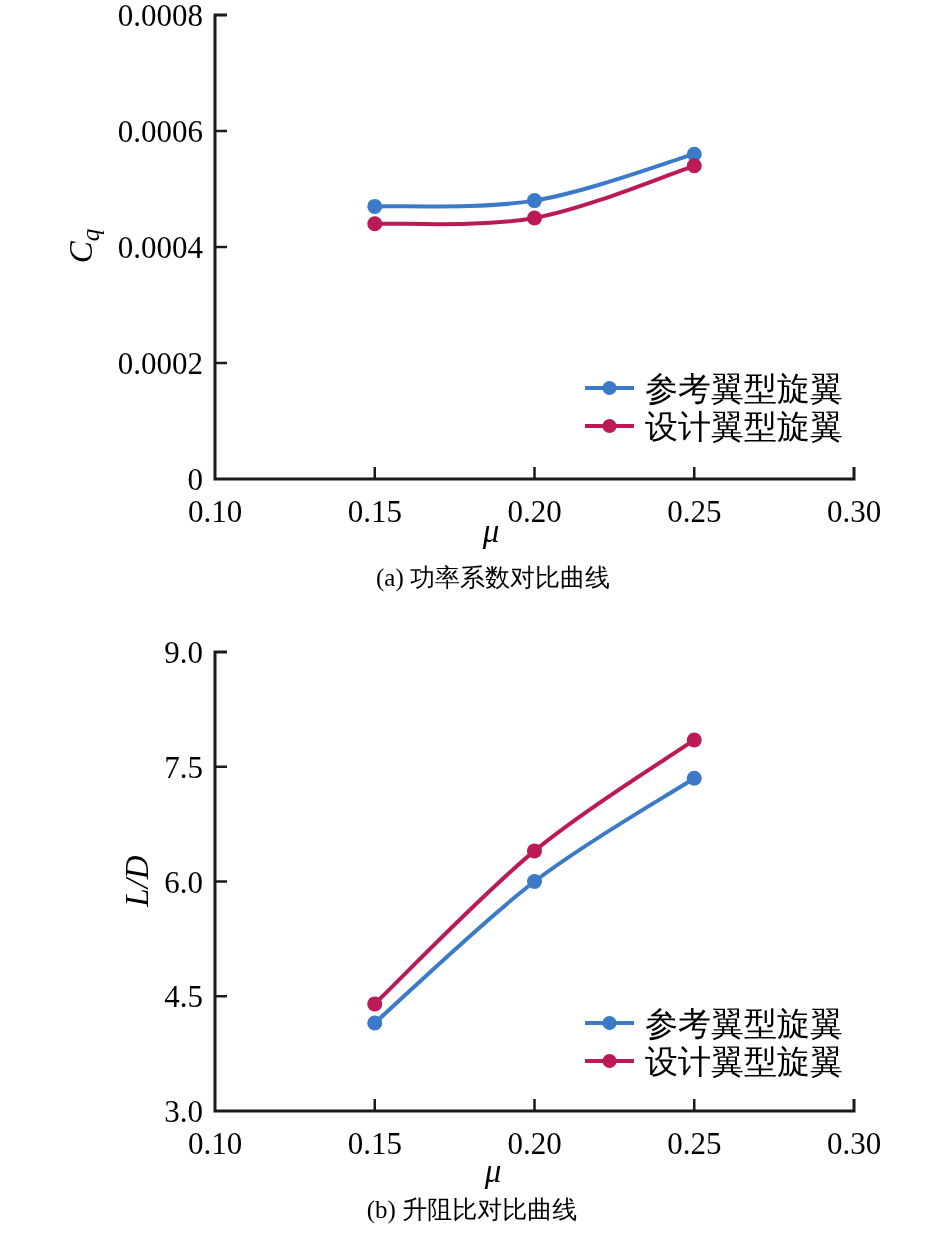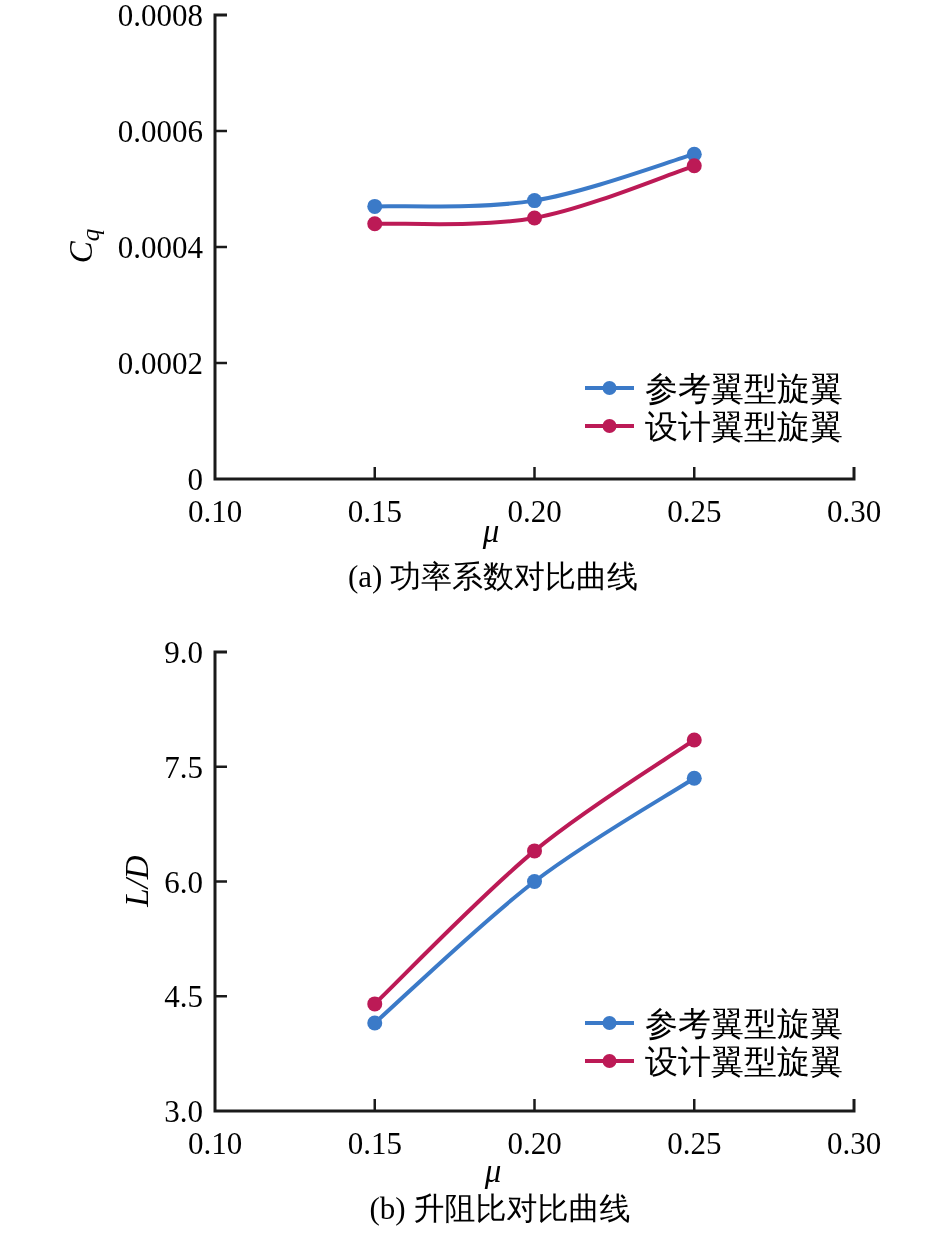--- a/index.html
+++ b/index.html
@@ -31,27 +31,27 @@
     transform:translate(-50%,-50%);
     font-style:italic;
     font-size:33px;
     color:#000;
   }
   .xlabel-a{left:491px;top:531px;}
   .xlabel-b{left:493px;top:1171px;}
   .caption{
     position:absolute;
     transform:translate(-50%,-50%);
-    font-size:31px;
+    font-size:25px;
     color:#000;
     white-space:nowrap;
     font-family:"Liberation Serif","DejaVu Sans","DejaVu Serif",serif;
   }
   .caption-a{left:493px;top:577px;}
-  .caption-b{left:500px;top:1209px;text-align:right;}
+  .caption-b{left:472px;top:1209px;text-align:right;}
 </style>
 </head>
 <body>
 
 <div class="page">
   <svg id="charts-canvas" width="945" height="1235" viewBox="0 0 945 1235">
       <g>
         <path d="M 227,15 L 215,15 L 215,479 L 854,479 L 854,467" fill="none" stroke="#1a1a1a" stroke-width="3"></path>
         <text x="215" y="522" text-anchor="middle" font-size="31" class="axis-text">0.10</text>
         <line x1="374.75" y1="479" x2="374.75" y2="467" stroke="#1a1a1a" stroke-width="2.5"></line>

